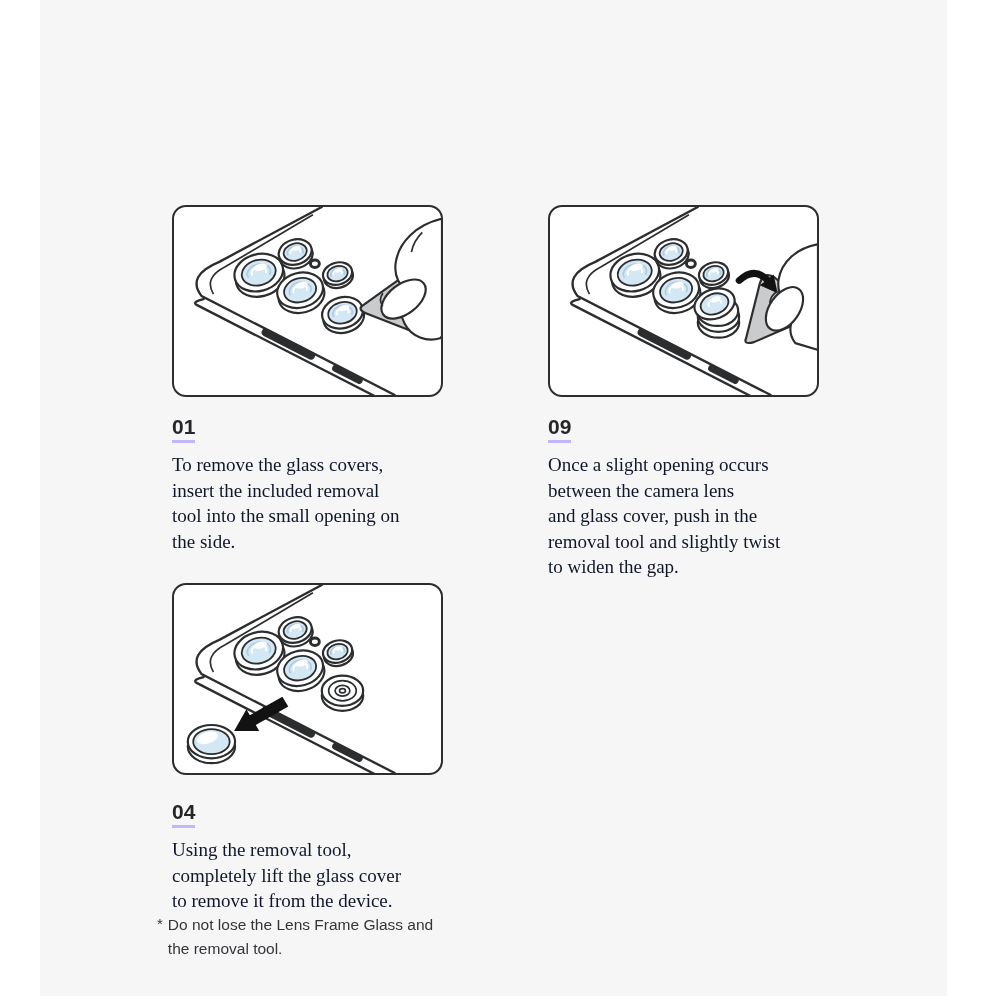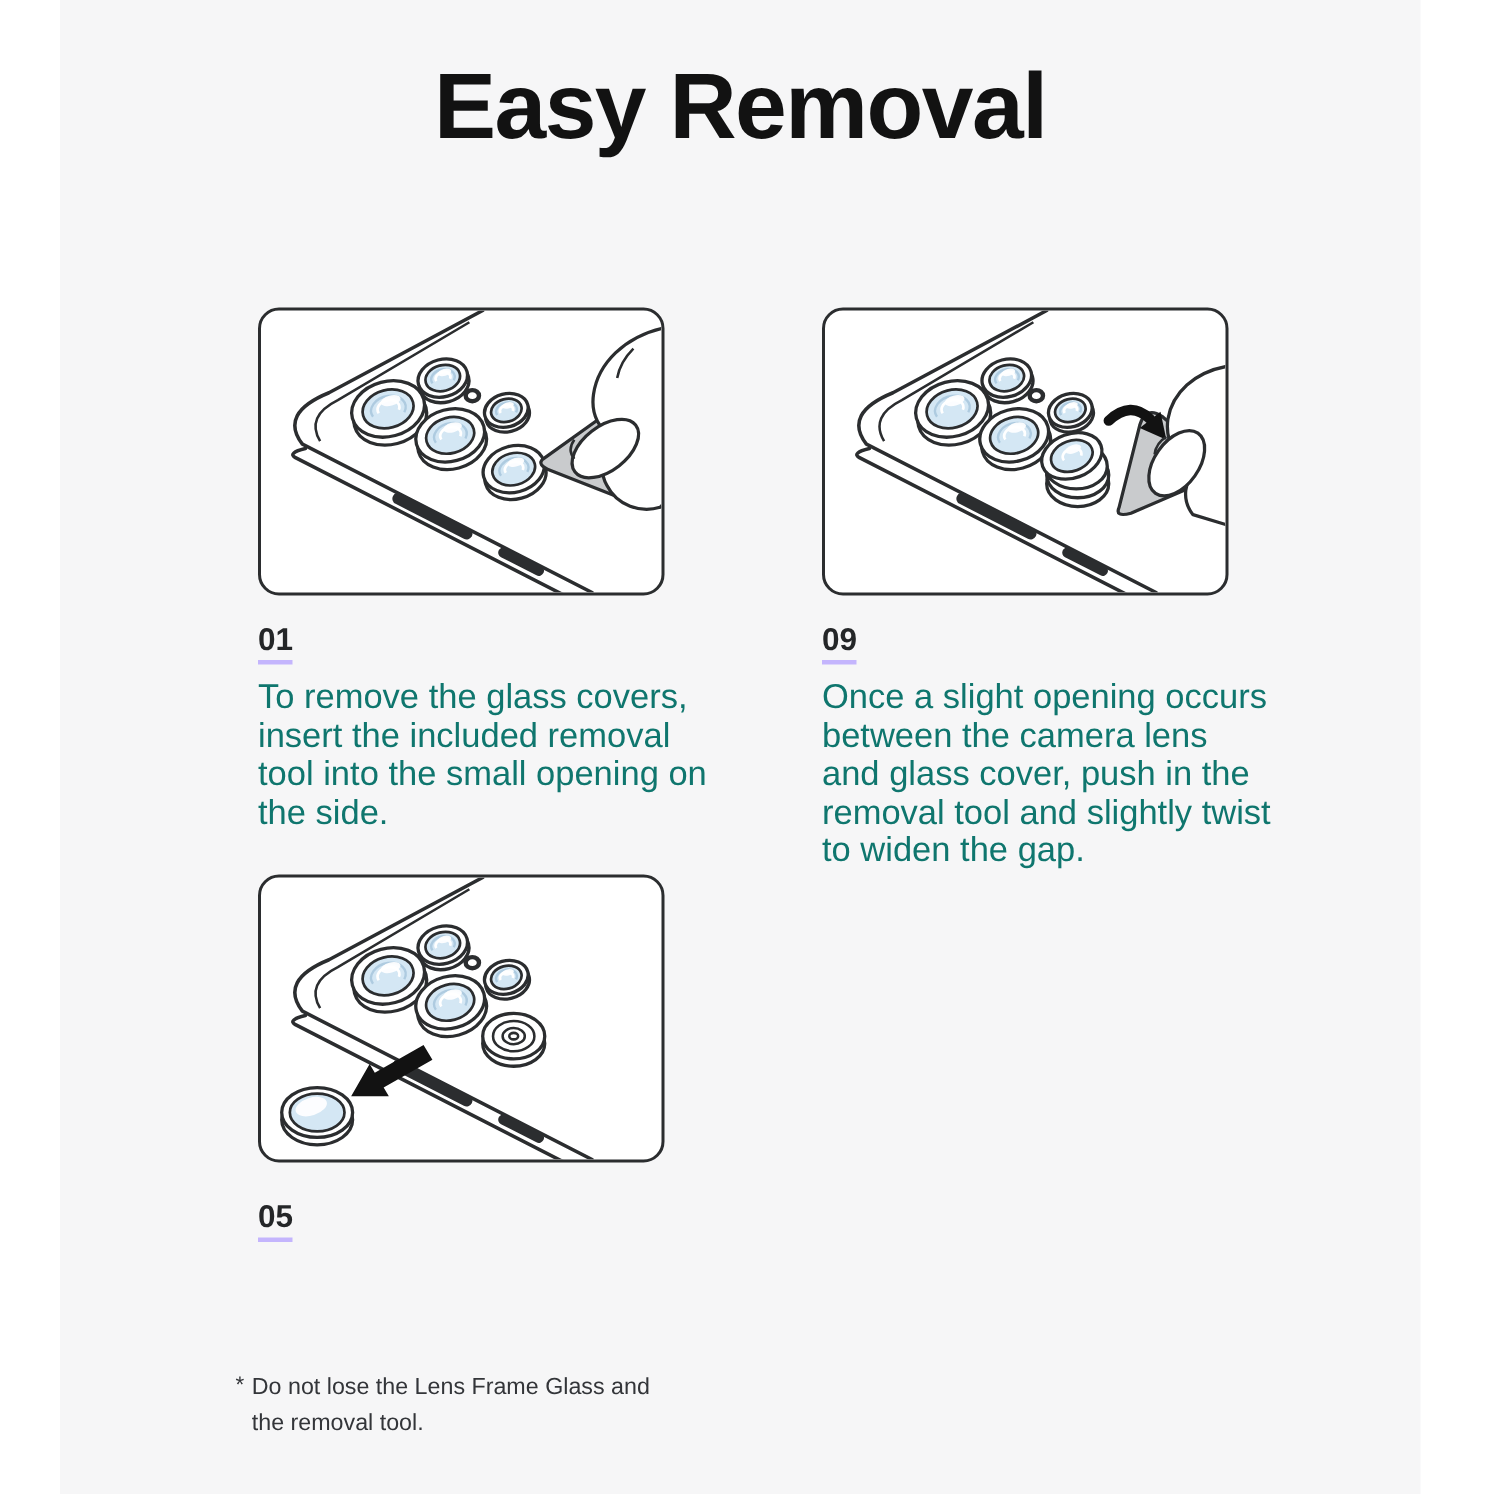--- a/index.html
+++ b/index.html
@@ -16,22 +16,22 @@
   #panel2{left:548px;top:205px}
   #panel3{left:172px;top:583px}
   .panel svg{display:block;width:100%;height:100%;}
 
   .step-no{position:absolute;font-size:21px;font-weight:700;color:#242628;
            border-bottom:3px solid #c4b5fd;padding-bottom:3px;line-height:1;}
   #no1{left:172px;top:416px}
   #no2{left:548px;top:416px}
   #no3{left:172px;top:801px}
 
-  .step-text{position:absolute;font-size:23px;line-height:25.5px;color:#0f766e;
-             white-space:pre-line;width:330px;}
+  .step-text{position:absolute;font-size:19px;line-height:25.5px;color:#0f172a;
+             white-space:pre-line;width:330px;font-family:Liberation Serif, serif;}
   #tx1{left:172px;top:452px}
   #tx2{left:548px;top:452px}
   #tx3{left:172px;top:837px}
 
   .footnote{position:absolute;left:157px;top:913px;display:flex;gap:5px;
             font-size:15.5px;line-height:24px;color:#333539;}
   .footnote .star{font-size:15px;line-height:22px;}
   .footnote .fn-text{white-space:pre-line;}
 
   
@@ -71,21 +71,20 @@
         <rect class="slot" x="-17" y="-3.5" width="34" height="7" rx="3.5" transform="translate(176,171) rotate(27.3)"></rect>
         <use href="#sym-lens" transform="translate(86,67) rotate(-15) scale(1.25)"></use>
         <use href="#sym-lens" transform="translate(123,46) rotate(-15) scale(0.85)"></use>
         <use href="#sym-lens" transform="translate(128,85) rotate(-15) scale(1.18)"></use>
         <use href="#sym-lens" transform="translate(166,68) rotate(-15) scale(0.75)"></use>
         <ellipse cx="143" cy="58" rx="4.5" ry="3.8" fill="#ffffff" stroke="#2b2d2f" stroke-width="3"></ellipse>
       </g>
     </defs>
   </svg>
 
-  <div class="title">Easy Removal</div>
 
   <div class="panel" id="panel1">
     <svg viewBox="0 0 271 192" preserveAspectRatio="none">
       <g>
         <use href="#sym-phone"></use>
         <use href="#sym-lens" transform="translate(171,108) rotate(-15) scale(1.05)"></use>
       </g>
       <path class="tool" d="M 191,101 L 241,65 Q 253,57 257,69 L 263,122 Q 265,135 252,131 L 196,109 Q 186,105 191,101 Z"></path>
       <g>
         <path class="hand" d="M 272,12 C 246,18 228,36 225,57 C 223,71 229,82 240,87 C 231,96 228,108 234,119 C 241,133 257,138 270,134 L 272,132 Z"></path>
@@ -142,30 +141,33 @@
         <ellipse class="ln" cx="38" cy="165" rx="24" ry="17"></ellipse>
         <ellipse class="ln" cx="38" cy="160" rx="24" ry="17"></ellipse>
         <ellipse class="glass" cx="38" cy="160" rx="18.5" ry="12.8"></ellipse>
         <ellipse class="hl" cx="34" cy="156" rx="11" ry="6" transform="rotate(-18 34 156)"></ellipse>
       </g>
     </svg>
   </div>
 
   <div class="step-no" id="no1">01</div>
   <div class="step-no" id="no2">09</div>
-  <div class="step-no" id="no3">05</div>
+  <div class="step-no" id="no3">04</div>
 
   <div class="step-text" id="tx1">To remove the glass covers,
 insert the included removal
 tool into the small opening on
 the side.</div>
   <div class="step-text" id="tx2">Once a slight opening occurs
 between the camera lens
 and glass cover, push in the
 removal tool and slightly twist
 to widen the gap.</div>
+  <div class="step-text" id="tx3">Using the removal tool,
+completely lift the glass cover
+to remove it from the device.</div>
 
   <div class="footnote">
     <span class="star">*</span>
     <span class="fn-text">Do not lose the Lens Frame Glass and
 the removal tool.</span>
   </div>
 </div>
 
 </body></html>

